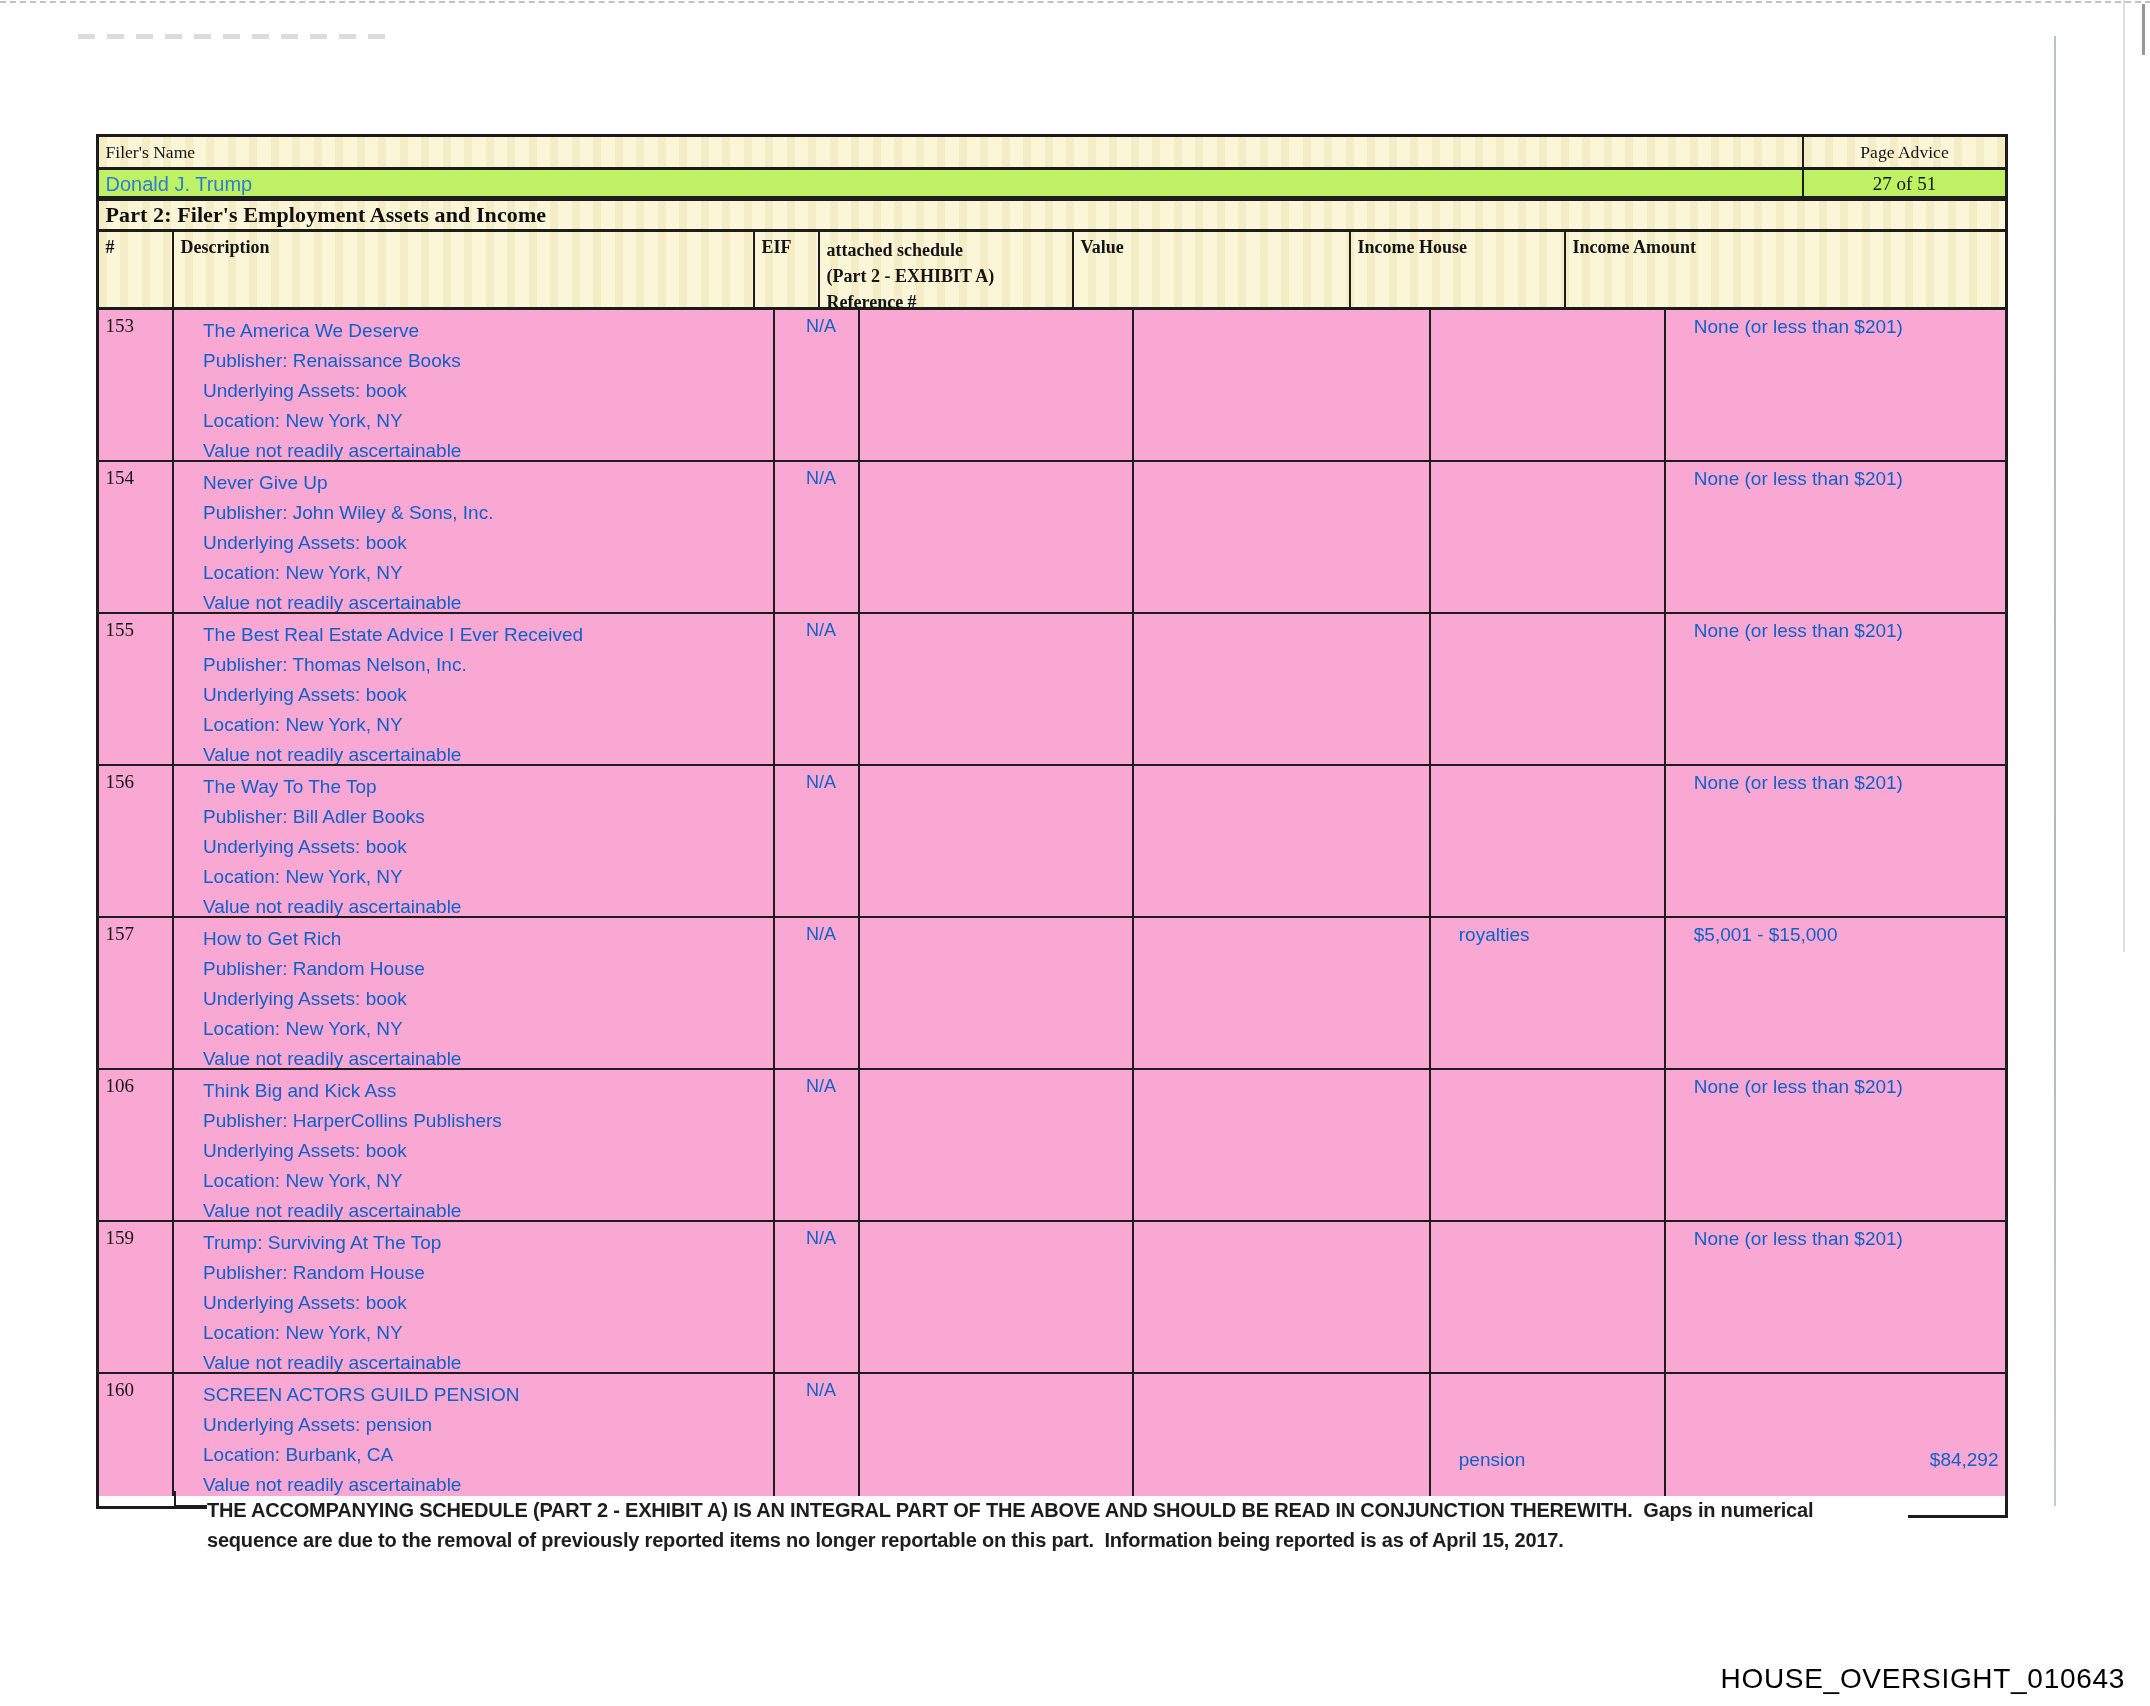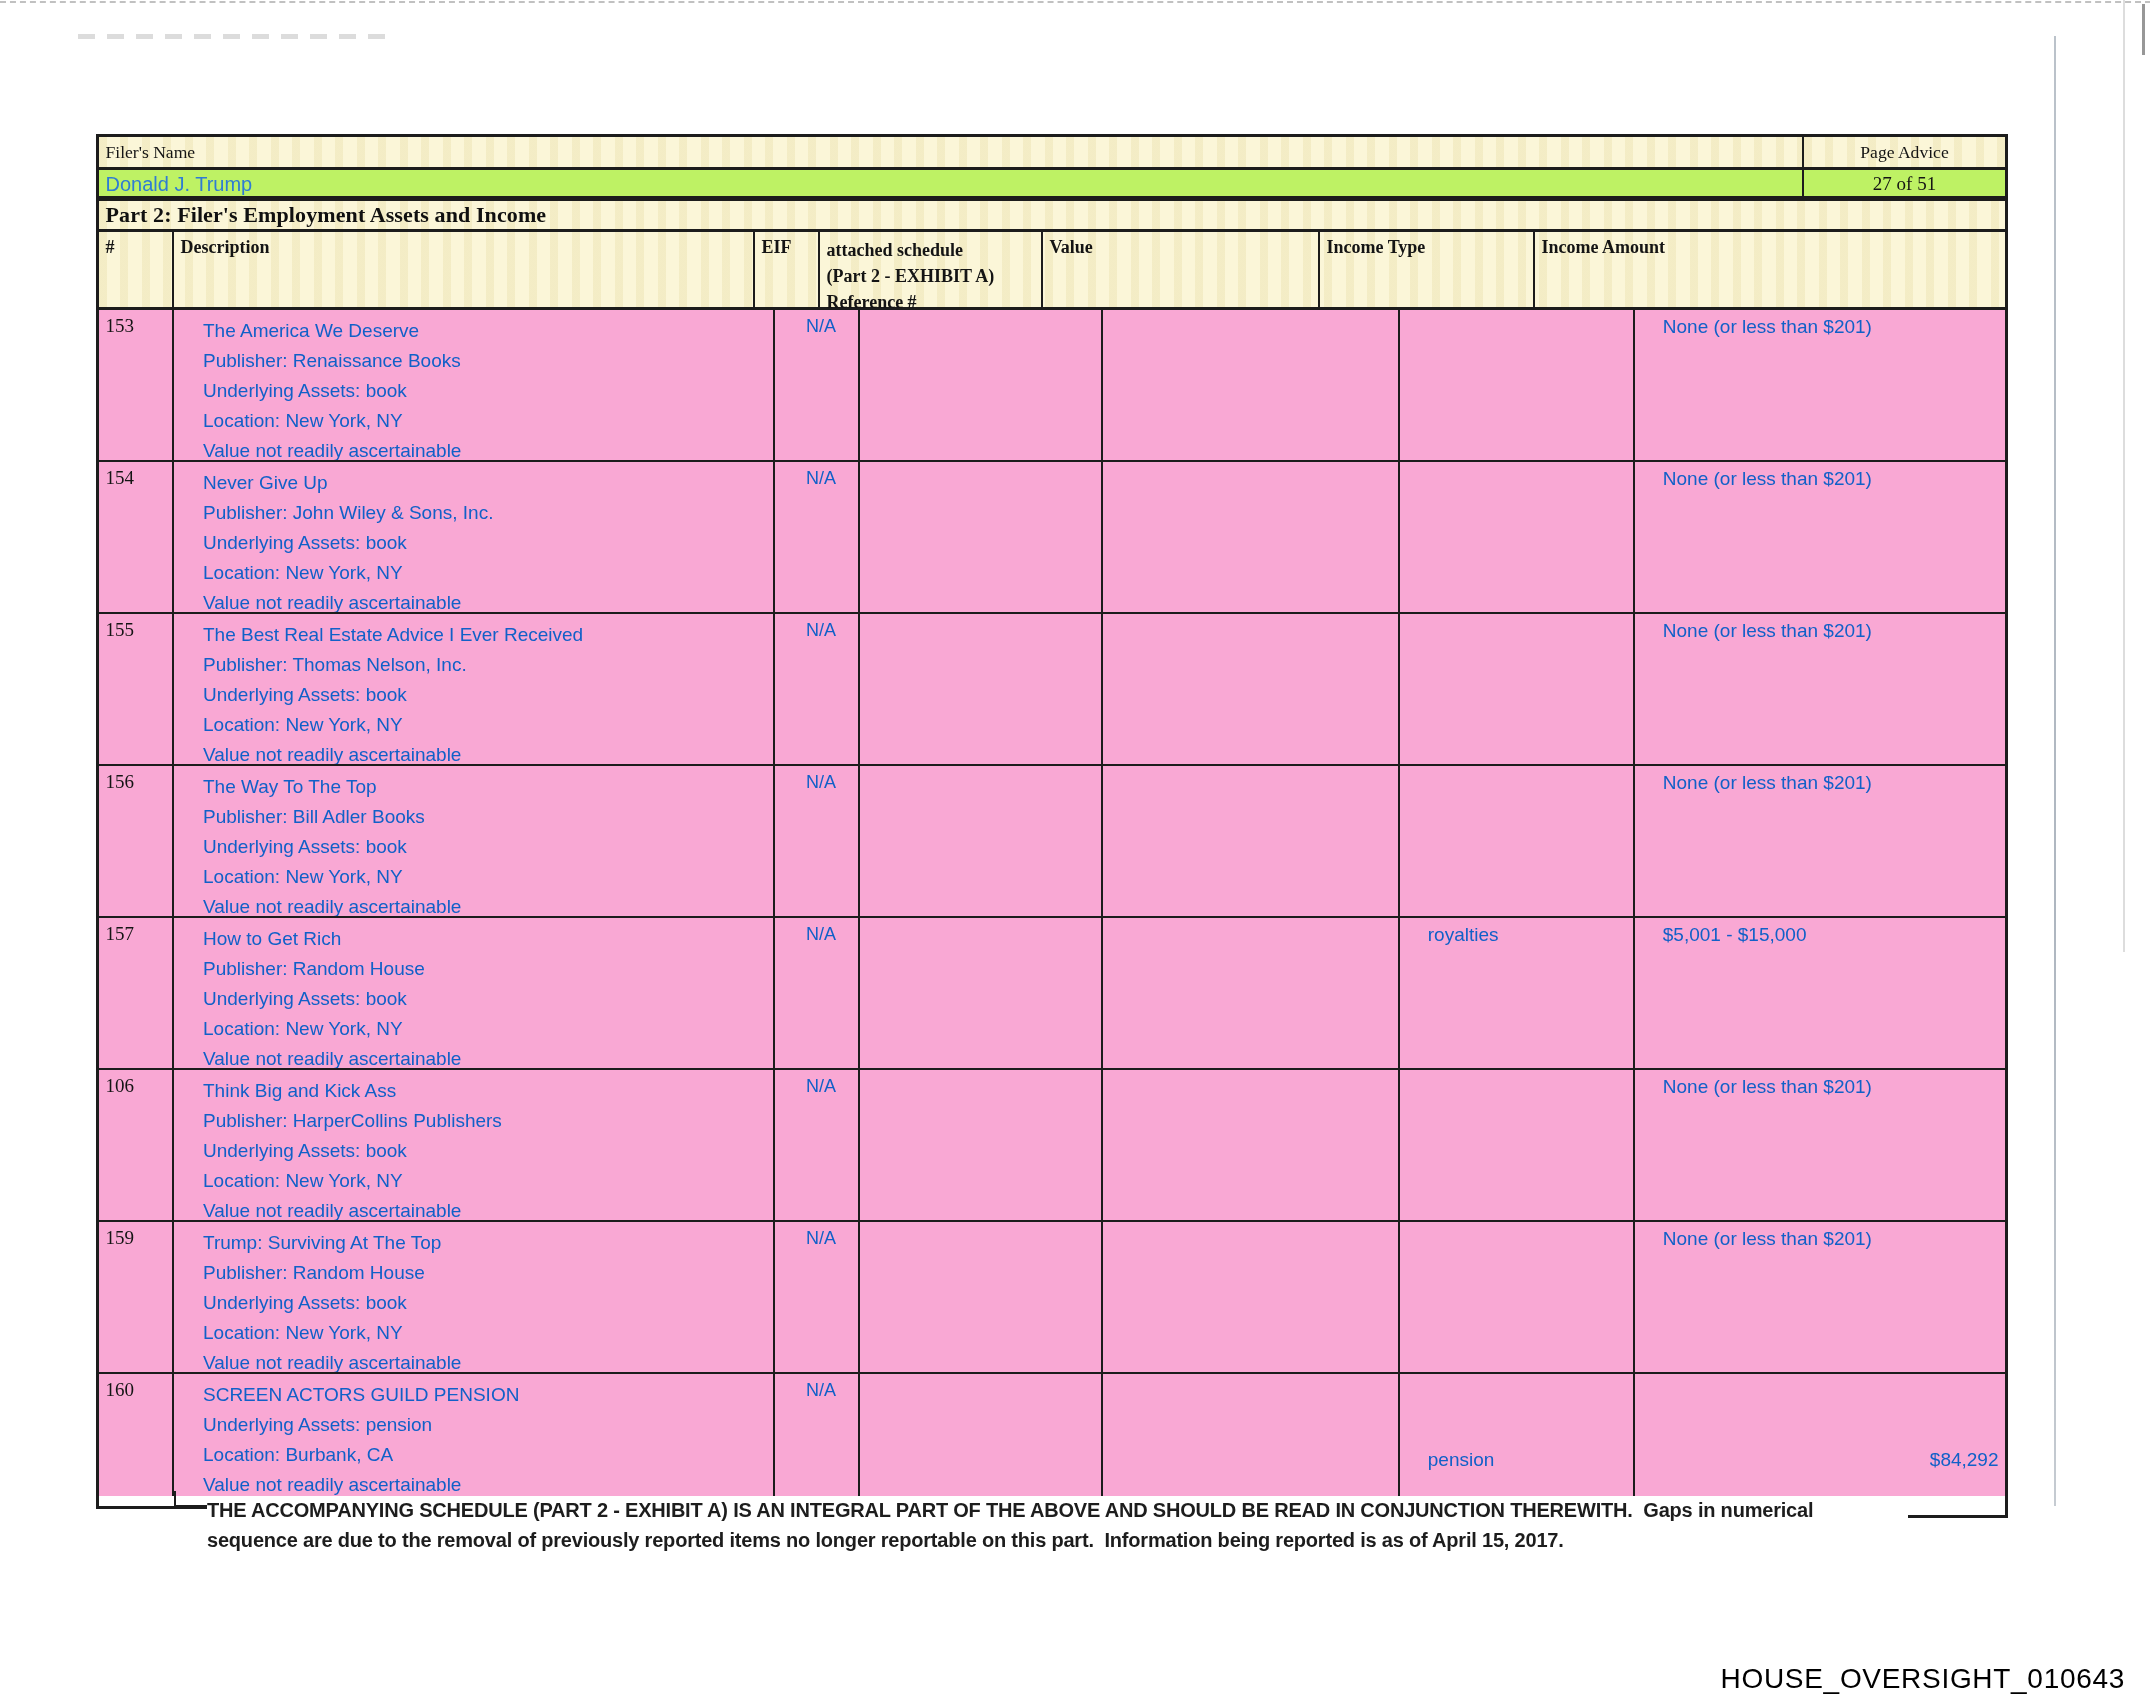--- a/index.html
+++ b/index.html
@@ -41,21 +41,21 @@
   .thead > div { box-sizing:border-box; border-right:2px solid #1c1c1c; padding:5.2px 5.2px 0 6.5px;
     font-weight:bold; font-size:18px; color:#141414; }
   .thead > div:last-child { border-right:none; }
   .trow { display:flex; height:152px; border-bottom:2.6px solid #1c1c1c; box-sizing:border-box; background:#f9a8d4;gap:20px; }
   .trow > div { box-sizing:border-box; border-right:2px solid #1c1c1c; overflow:hidden; }
   .trow > div:last-child { border-right:none; }
   .trow-last { height:122px; border-bottom:none; }
   .c-num   { width:75px; }
   .c-desc  { width:581px; }
   .c-eif   { width:65px; }
-  .c-sched { width:223px; }
+  .c-sched { width:254px; }
   .c-val   { width:277px; }
   .c-itype { width:215px; }
   .c-amt   { flex:1; }
   .sched-head { white-space:pre-wrap; line-height:26px; }
   .num-text { font-size:19px; color:#141414; padding:5.2px 0 0 6.5px; }
   .blue { font-family:"Liberation Sans", sans-serif; color:#1160c8; }
   .desc-text { font-size:19px; line-height:30px; white-space:pre-wrap; padding:5.9px 3.9px 0 9px; }
   .eif-text { font-size:18px; padding:5.9px 0 0 11px; }
   .itype-text, .amt-text { font-size:19px; padding:5.9px 3.9px 0 7.8px; }
   .trow-last .c-itype, .trow-last .c-amt { display:flex; align-items:flex-end; }
@@ -103,21 +103,21 @@
     </div>
 
     <div class="thead yellow">
       <div class="c-num">#</div>
       <div class="c-desc">Description</div>
       <div class="c-eif">EIF</div>
       <div class="c-sched sched-head">attached schedule
 (Part 2 - EXHIBIT A)
 Reference #</div>
       <div class="c-val">Value</div>
-      <div class="c-itype">Income Type</div>
+      <div class="c-itype">Income House</div>
       <div class="c-amt">Income Amount</div>
     </div>
 
     <div class="trow">
       <div class="c-num">
           <div class="num-text">153</div>
         </div>
       <div class="c-desc">
           <div class="blue desc-text">The America We Deserve
 Publisher: Renaissance Books

